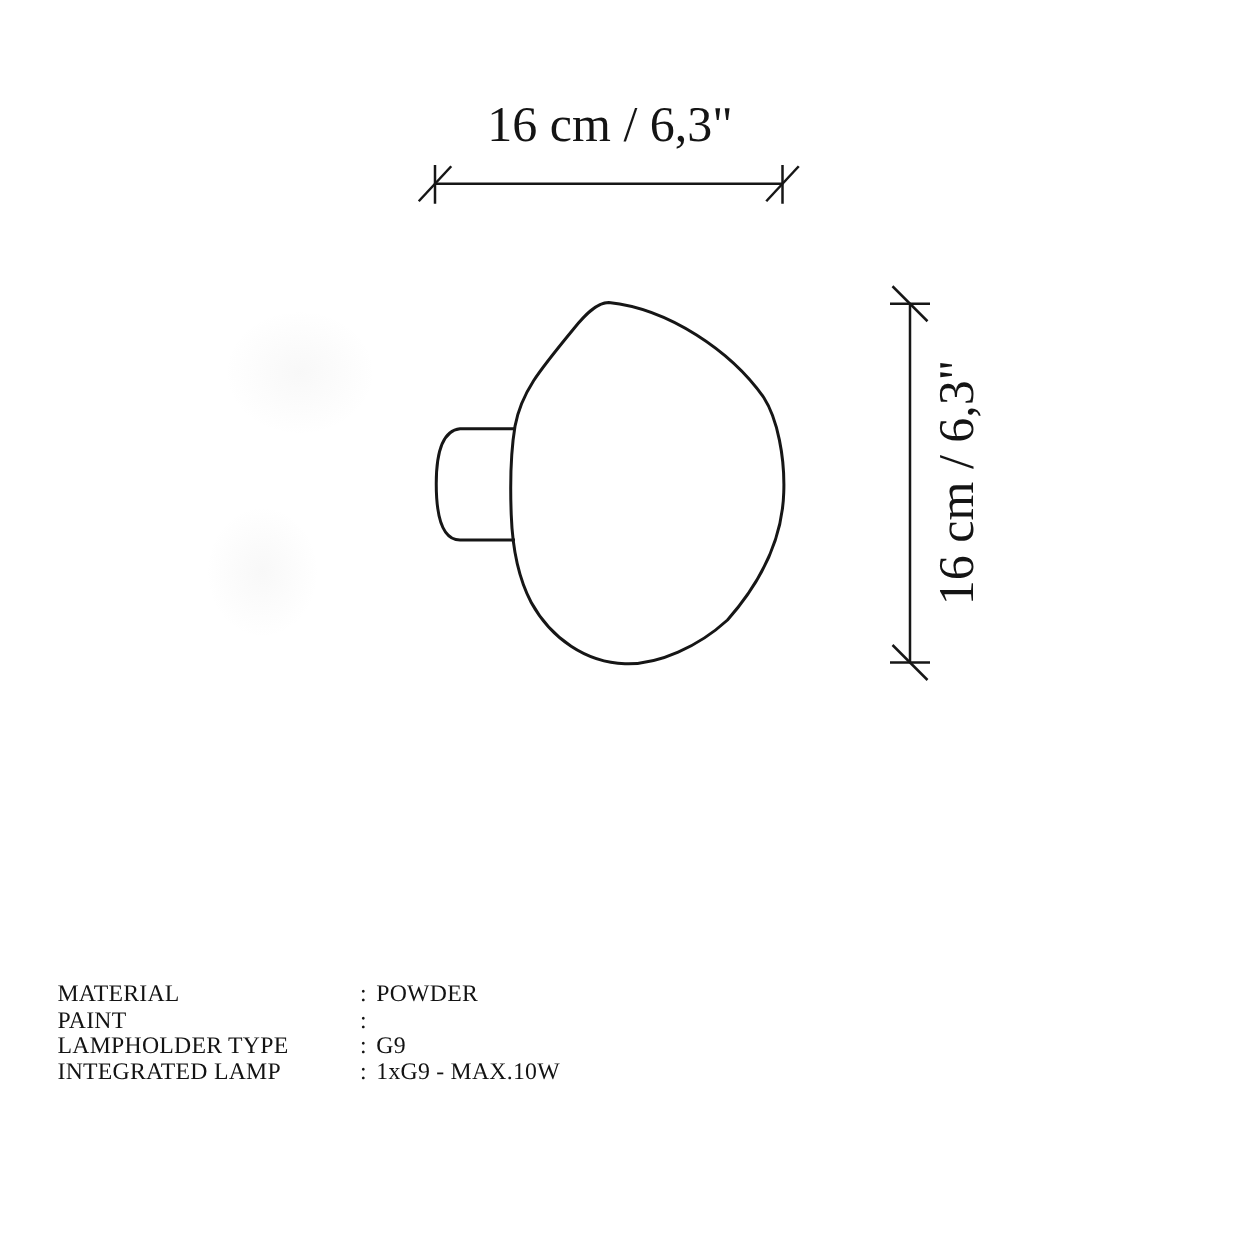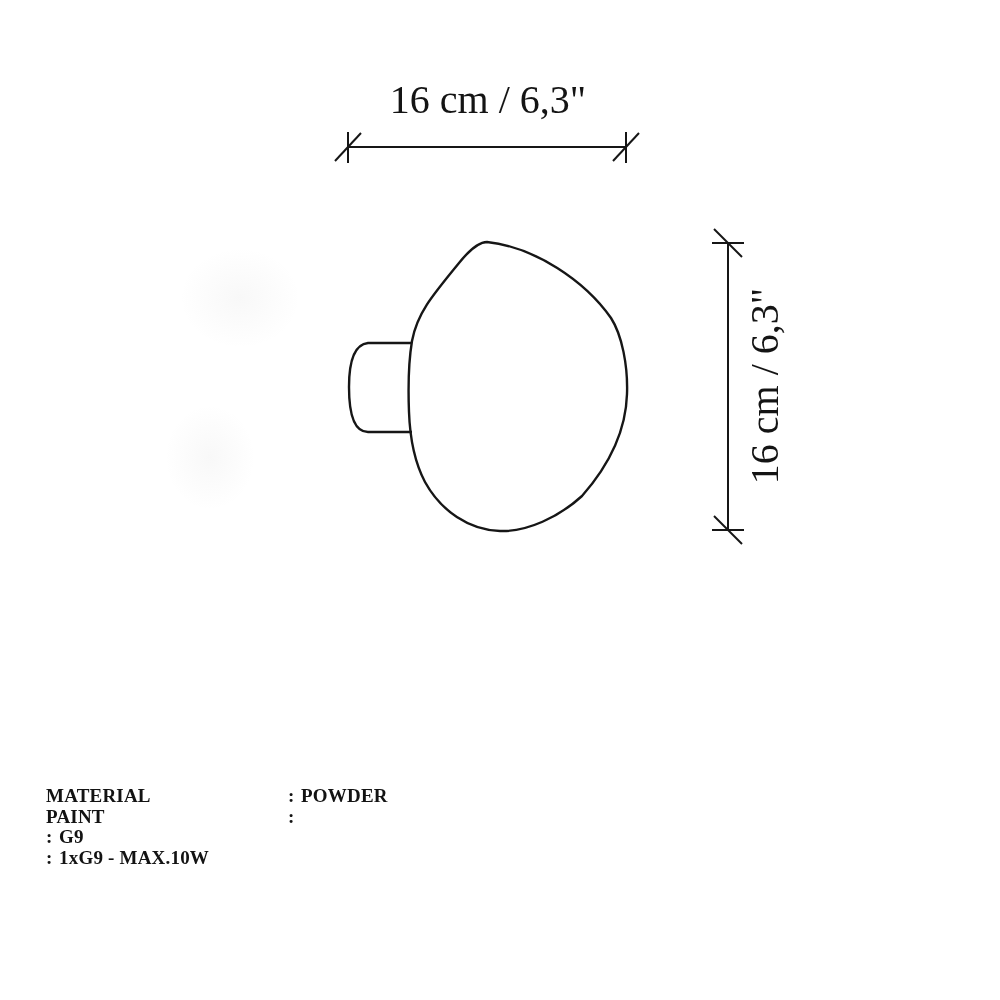--- a/index.html
+++ b/index.html
@@ -18,21 +18,21 @@
     text-align:center;font-size:40px;line-height:40px;
     white-space:nowrap;color:#141414;
   }
   .dim-label-right{
     position:absolute;left:765px;top:386px;
     transform:translate(-50%,-50%) rotate(-90deg);
     font-size:40px;line-height:40px;white-space:nowrap;color:#141414;
   }
   .specs{
     position:absolute;left:46px;top:786px;
-    font-size:19px;font-weight:bold;line-height:20.7px;
+    font-size:19px;font-weight:normal;line-height:20.7px;
     color:#131313;letter-spacing:0.2px;
   }
   .spec-row{display:flex;}
   .spec-label{width:242px;flex:0 0 auto;}
   .spec-sep{width:13px;flex:0 0 auto;}
   .spec-value{white-space:nowrap;}
   .certs{position:absolute;left:0;top:905px;width:1000px;height:80px;}
   .watermark{position:absolute;border-radius:50%;
     background:radial-gradient(closest-side, rgba(120,120,120,0.05), rgba(120,120,120,0));}
   .wm1{left:180px;top:248px;width:120px;height:100px;}
@@ -86,24 +86,26 @@
     <div class="spec-row">
       <span class="spec-label">MATERIAL</span>
         <span class="spec-sep">:</span>
         <span class="spec-value">POWDER</span>
     </div>
     <div class="spec-row">
       <span class="spec-label">PAINT</span>
         <span class="spec-sep">:</span>
     </div>
     <div class="spec-row">
+      <span class="spec-label">LAMPHOLDER TYPE</span>
         <span class="spec-sep">:</span>
         <span class="spec-value">G9</span>
     </div>
     <div class="spec-row">
+      <span class="spec-label">INTEGRATED LAMP</span>
         <span class="spec-sep">:</span>
         <span class="spec-value">1xG9 - MAX.10W</span>
     </div>
   </div>
 
   <div class="certs">
 
     
 
     

